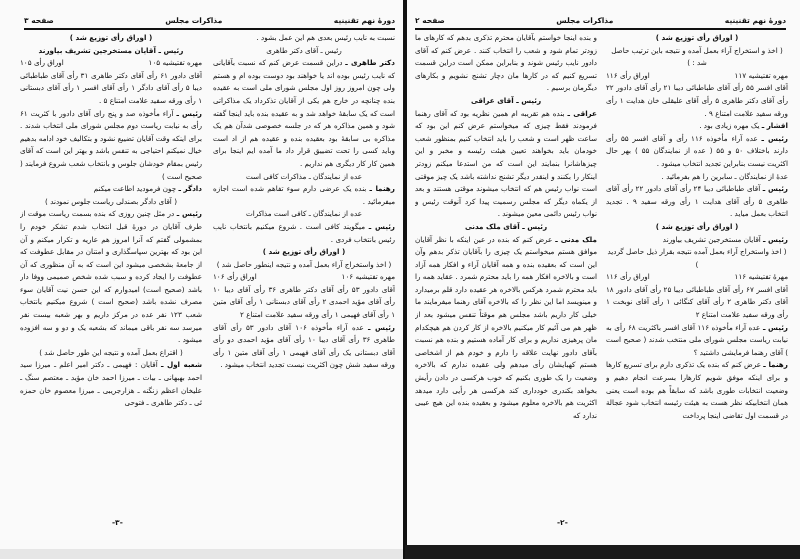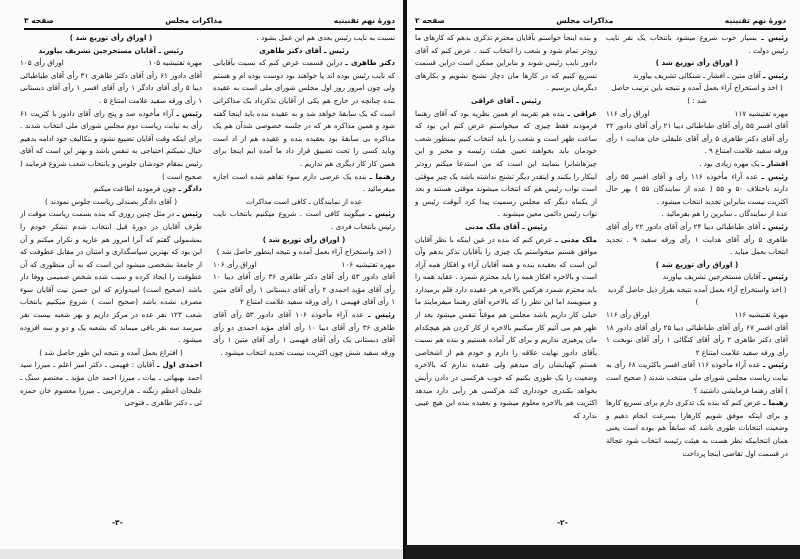--- a/index.html
+++ b/index.html
@@ -29,22 +29,23 @@
 <body>
 
 <div class="page left">
   <div class="header">
     <span>دورهٔ نهم تقنینیه</span>
     <span>مذاکرات مجلس</span>
     <span>صفحه ۳</span>
   </div>
   <div class="col c1">
       <p class="para"><span>نسبت به نایب رئیس بعدی هم این عمل بشود .</span></p>
-      <p class="para center"><span style="font-weight: bold;">رئیس ـ آقای دکتر طاهری</span></p>
+      <p class="para center"><span style="font-weight: normal;">رئیس ـ آقای دکتر طاهری</span></p>
       <p class="para"><span class="spk">دکتر طاهری ـ</span><span> دراین قسمت عرض کنم که نسبت بآقایانی که نایب رئیس بوده اند یا خواهند بود دوست بوده ام و هستم ولی چون امروز روز اول مجلس شورای ملی است به عقیده بنده چنانچه در خارج هم یکی از آقایان تذکرداد یک مذاکراتی است که یک سابقهٔ خواهد شد و به عقیده بنده باید اینجا گفته شود و همین مذاکره هر که در جلسه خصوصی شدآن هم یک مذاکره بی سابقهٔ بود بعقیده بنده و عقیده هم از اد است وباید کسی را تحت تضییق قرار داد ما آمده ایم اینجا برای همین کار کار دیگری هم نداریم .</span></p>
+      <p class="para center"><span>عده از نمایندگان ـ مذاکرات کافی است</span></p>
       <p class="para"><span class="spk">رهنما ـ</span><span> بنده یک عرضی دارم سوء تفاهم شده است اجازه میفرمائید .</span></p>
       <p class="para center"><span>عده از نمایندگان ـ کافی است مذاکرات</span></p>
       <p class="para"><span class="spk">رئیس ـ</span><span> میگویند کافی است . شروع میکنیم بانتخاب نایب رئیس بانتخاب فردی .</span></p>
       <p class="para center"><span style="font-weight: bold;">( اوراق رأی توزیع شد )</span></p>
       <p class="para center"><span>( اخذ واستخراج آراء بعمل آمده و نتیجه اینطور حاصل شد )</span></p>
       <p class="para tally">
         <span>مهره تفتیشیه ۱۰۶</span>
         <span>اوراق رأی ۱۰۶</span>
       </p>
       <p class="para"><span>آقای دادور ۵۳ رأی آقای دکتر طاهری ۳۶ رأی آقای دیبا ۱۰ رأی آقای مؤید احمدی ۲ رأی آقای دبستانی ۱ رأی آقای متین ۱ رأی آقای فهیمی ۱ رأی ورقه سفید علامت امتناع ۲</span></p>
@@ -56,37 +57,35 @@
       <p class="para tally">
         <span>مهره تفتیشیه ۱۰۵</span>
         <span>اوراق رأی ۱۰۵</span>
       </p>
       <p class="para"><span>آقای دادور ۶۱ رأی آقای دکتر طاهری ۳۱ رأی آقای طباطبائی دیبا ۵ رأی آقای دادگر ۱ رأی آقای افسر ۱ رأی آقای دبستانی ۱ رأی ورقه سفید علامت امتناع ۵ .</span></p>
       <p class="para"><span class="spk">رئیس ـ</span><span> آراء مأخوذه صد و پنج رای آقای دادور با کثریت ۶۱ رأی به نیابت ریاست دوم مجلس شورای ملی انتخاب شدند . برای اینکه وقت آقایان تضییع نشود و بتکالیف خود ادامه بدهیم خیال نمیکنم احتیاجی به تنفس باشد و بهتر این است که آقای رئیس بمقام خودشان جلوس و بانتخاب شعب شروع فرمایند ( صحیح است )</span></p>
       <p class="para"><span class="spk">دادگر ـ</span><span> چون فرمودید اطاعت میکنم</span></p>
       <p class="para center"><span>( آقای دادگر بصندلی ریاست جلوس نمودند )</span></p>
       <p class="para"><span class="spk">رئیس ـ</span><span> در مثل چنین روزی که بنده بسمت ریاست موقت از طرف آقایان در دورهٔ قبل انتخاب شدم تشکر خودم را بمشمولی گفتم که آنرا امروز هم عاریه و تکرار میکنم و آن این بود که بهترین سپاسگذاری و امتنان در مقابل عطوفت که از جامعهٔ بشخصی میشود این است که به آن منظوری که آن عطوفت را ایجاد کرده و سبب شده شخص صمیمی ووفا دار باشد (صحیح است) امیدوارم که این حسن نیت آقایان سوء مصرف نشده باشد (صحیح است ) شروع میکنیم بانتخاب شعب ۱۲۳ نفر عده در مرکز داریم و بهر شعبه بیست نفر میرسد سه نفر باقی میماند که بشعبه یک و دو و سه افزوده میشود .</span></p>
       <p class="para center"><span>( اقتراع بعمل آمده و نتیجه این طور حاصل شد )</span></p>
-      <p class="para"><span class="spk">احمدی اول ـ</span><span> آقایان : فهیمی ـ دکتر امیر اعلم ـ میرزا سید احمد بهبهانی ـ بیات ـ میرزا احمد خان مؤید ـ معتصم سنگ ـ علیخان اعظم زنگنه ـ هزارجریبی ـ میرزا معصوم خان حمزه ئی ـ دکتر طاهری ـ فتوحی</span></p>
+      <p class="para"><span class="spk">شعبه اول ـ</span><span> آقایان : فهیمی ـ دکتر امیر اعلم ـ میرزا سید احمد بهبهانی ـ بیات ـ میرزا احمد خان مؤید ـ معتصم سنگ ـ علیخان اعظم زنگنه ـ هزارجریبی ـ میرزا معصوم خان حمزه ئی ـ دکتر طاهری ـ فتوحی</span></p>
     </div>
   <div class="pageno">-۳-</div>
 </div>
 
 <div class="spine"></div>
 
 <div class="page right">
   <div class="header">
     <span>دورهٔ نهم تقنینیه</span>
     <span>مذاکرات مجلس</span>
     <span>صفحه ۲</span>
   </div>
   <div class="col c1">
-      <p class="para"><span class="spk">رئیس ـ</span><span> بسیار خوب شروع میشود بانتخاب یک نفر نایب رئیس دولت .</span></p>
       <p class="para center"><span style="font-weight: bold;">( اوراق رأی توزیع شد )</span></p>
-      <p class="para"><span class="spk">رئیس ـ</span><span> آقای متین ـ افشار ـ شنکائی تشریف بیاورند</span></p>
       <p class="para center"><span>( اخذ و استخراج آراء بعمل آمده و نتیجه باین ترتیب حاصل شد : )</span></p>
       <p class="para tally">
         <span>مهره تفتیشیه ۱۱۷</span>
         <span>اوراق رأی ۱۱۶</span>
       </p>
       <p class="para"><span>آقای افسر ۵۵ رأی آقای طباطبائی دیبا ۲۱ رأی آقای دادور ۲۲ رأی آقای دکتر طاهری ۵ رأی آقای علیقلی خان هدایت ۱ رأی ورقه سفید علامت امتناع ۹ .</span></p>
       <p class="para"><span class="spk">افشار ـ</span><span> یک مهره زیادی بود .</span></p>
       <p class="para"><span class="spk">رئیس ـ</span><span> عده آراء مأخوذه ۱۱۶ رأی و آقای افسر ۵۵ رأی دارند باختلاف ۵۰ و ۵۵ ( عده از نمایندگان ۵۵ ) بهر حال اکثریت نیست بنابراین تجدید انتخاب میشود .</span></p>
       <p class="para"><span>عدهٔ از نمایندگان ـ سابرین را هم بفرمائید .</span></p>
       <p class="para"><span class="spk">رئیس ـ</span><span> آقای طباطبائی دیبا ۲۴ رأی آقای دادور ۲۲ رأی آقای طاهری ۵ رأی آقای هدایت ۱ رأی ورقه سفید ۹ . تجدید انتخاب بعمل میاید .</span></p>

